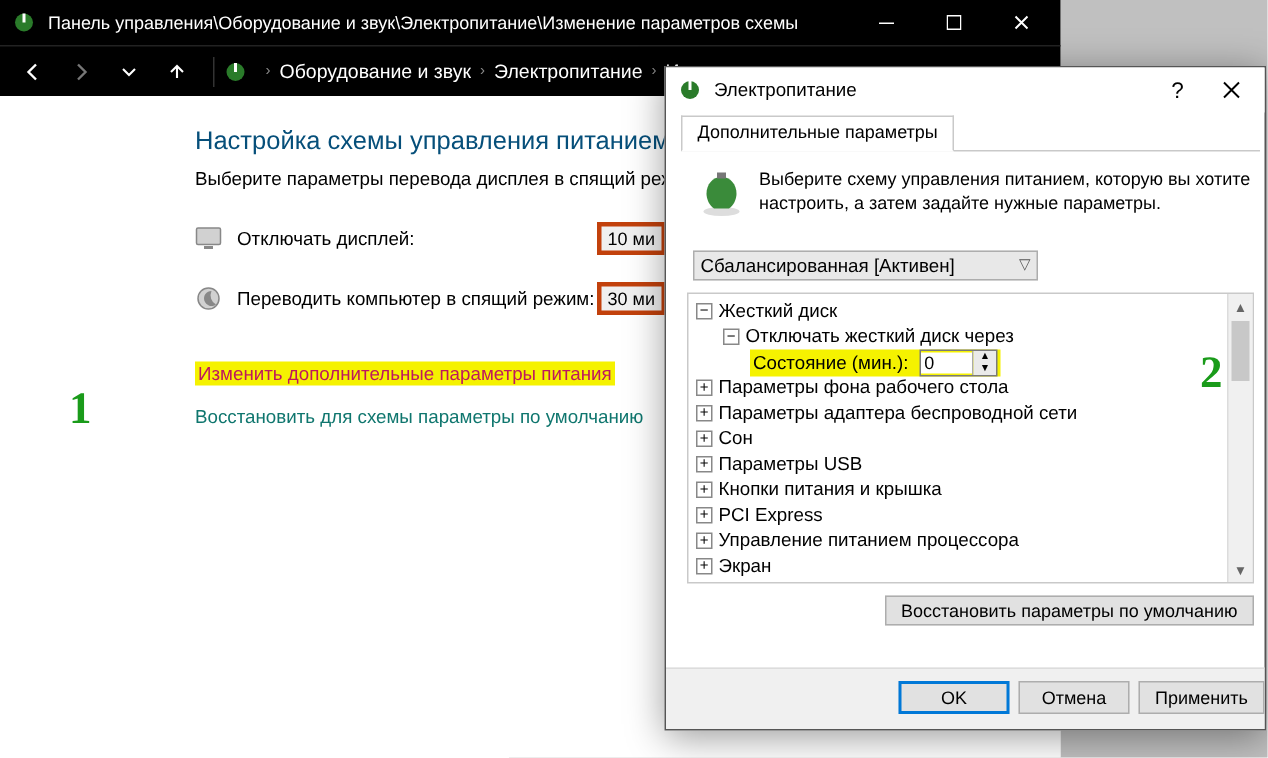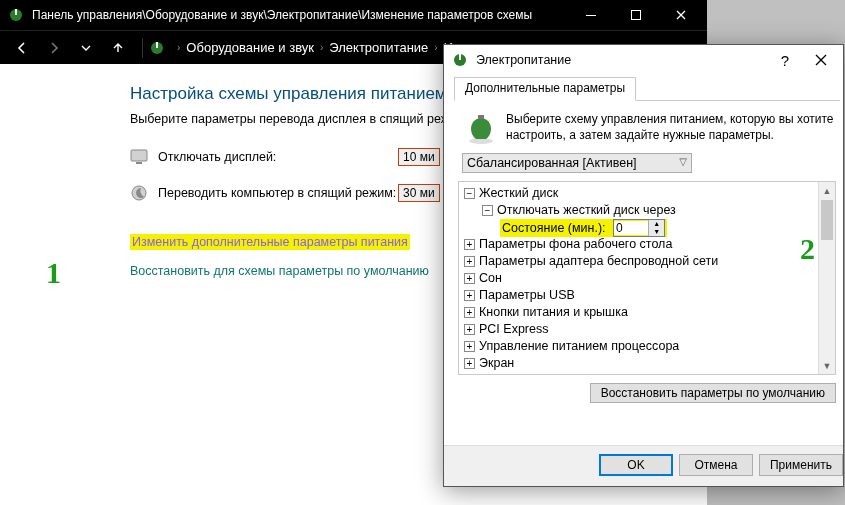--- a/index.html
+++ b/index.html
@@ -20,42 +20,42 @@
   .crumb-sep { color: #888; margin: 0 6px; font-size: 10px; }
   .crumb-icon { width:16px; height:16px; margin-right:6px; display:inline-flex; align-items:center; justify-content:center;}
 
   .content { position: absolute; top: 64px; left: 0; right: 0; bottom: 0; background: #fff; }
   .content-inner { padding: 20px 0 0 130px; }
   .heading { color: #064f7a; font-size: 17px; font-weight: 400; margin-bottom: 8px; }
   .subhead { color: #000; font-size: 12.5px; margin-bottom: 22px; }
   .setting-row { display: flex; align-items: center; margin-bottom: 18px; font-size: 12.5px; }
   .setting-row .row-icon { width: 18px; height: 18px; margin-right: 10px; }
   .setting-row .row-label { width: 240px; }
-  .setting-row .dropdown { border: 1px solid #c2410c; background: #f0f0f0; font-size: 12px; padding: 1px 4px; min-width: 36px; }
+  .setting-row .dropdown { border: 3px solid #c2410c; background: #f0f0f0; font-size: 12px; padding: 1px 4px; min-width: 36px; }
   .link-row { font-size: 12.5px; margin-bottom: 14px; }
-  .link-row.highlighted { background: #f5f200; padding: 1px 2px; display: inline-block; color:#8b5cf6;}
+  .link-row.highlighted { background: #f5f200; padding: 1px 2px; display: inline-block; color:#be185d;}
   .link { color: #0f766e; text-decoration: none; margin-top: 32px; }
 
   .hand-1 { position: absolute; left: 46px; top: 256px; font-family: "Segoe Script", "Comic Sans MS", cursive; font-size: 30px; color: #1a9b1a; font-weight: bold; }
   .hand-2 { position: absolute; left: 800px; top: 232px; font-family: "Segoe Script", "Comic Sans MS", cursive; font-size: 30px; color: #1a9b1a; font-weight: bold; }
 
   
   .dialog { position: absolute; left: 443px; top: 44px; width: 401px; height: 443px; background: #fff; border: 1px solid #555; box-shadow: 0 4px 24px rgba(0,0,0,0.4); display:flex; flex-direction:column; }
   .dlg-titlebar { height: 30px; display:flex; align-items:center; padding: 0 4px 0 8px; font-size: 12.5px; background:#fff;}
   .dlg-titlebar .dlg-icon { width:16px; height:16px; margin-right:8px; }
   .dlg-titlebar .dlg-title { flex:1; }
   .dlg-title-btns { display:flex; }
   .dlg-title-btns .dbtn { width: 36px; height: 28px; display:flex; align-items:center; justify-content:center; font-size: 15px; }
 
   .dlg-body { flex:1; padding: 2px 3px 8px 10px; display:flex; flex-direction:column; }
   .tab-strip { display:flex; border-bottom:1px solid #c9c9c9; height:24px; }
   .tab { font-size:12px; padding: 3px 10px; background:#fff; border:1px solid #c9c9c9; border-bottom:1px solid #fff; margin-bottom:-1px; }
   .tab-panel { border:none; padding: 10px 4px 4px 4px; flex:1; display:flex; flex-direction:column; }
 
-  .hint-row { display:flex; font-size:12px; line-height:1.35; margin-bottom:8px; }
+  .hint-row { display:flex; font-size:12px; line-height:1.35; margin-bottom:22px; }
   .hint-row .hint-icon { width:34px; height:34px; margin: 0 8px 0 6px; flex-shrink:0; }
   .scheme-select { border:1px solid #adadad; background:#e8e8e8; font-size:12.5px; padding: 2px 4px; width:230px; margin:0 0 8px 4px; display:flex; align-items:flex-start; justify-content:space-between;}
   .scheme-select .chev { font-size:10px; color:#555; }
 
   .tree { border:1px solid #c9c9c9; height: 194px; padding:3px 3px; font-size:12.5px; overflow:hidden; position:relative;}
   .tree .scroll { position:absolute; top:0; right:0; width:17px; height:100%; background:#f0f0f0; border-left:1px solid #dcdcdc; }
   .tree .scroll .thumb { position:absolute; top:18px; left:2px; right:2px; height:40px; background:#c8c8c8;}
   .tree .scroll .arrow { position:absolute; left:0; right:0; height:17px; display:flex; align-items:center; justify-content:center; font-size:9px; color:#666;}
   .tree .scroll .arrow.top{top:0;} .tree .scroll .arrow.bot{bottom:0;}
   .tree-row { display:flex; align-items:center; height:17px; line-height:17px; white-space:nowrap; }

